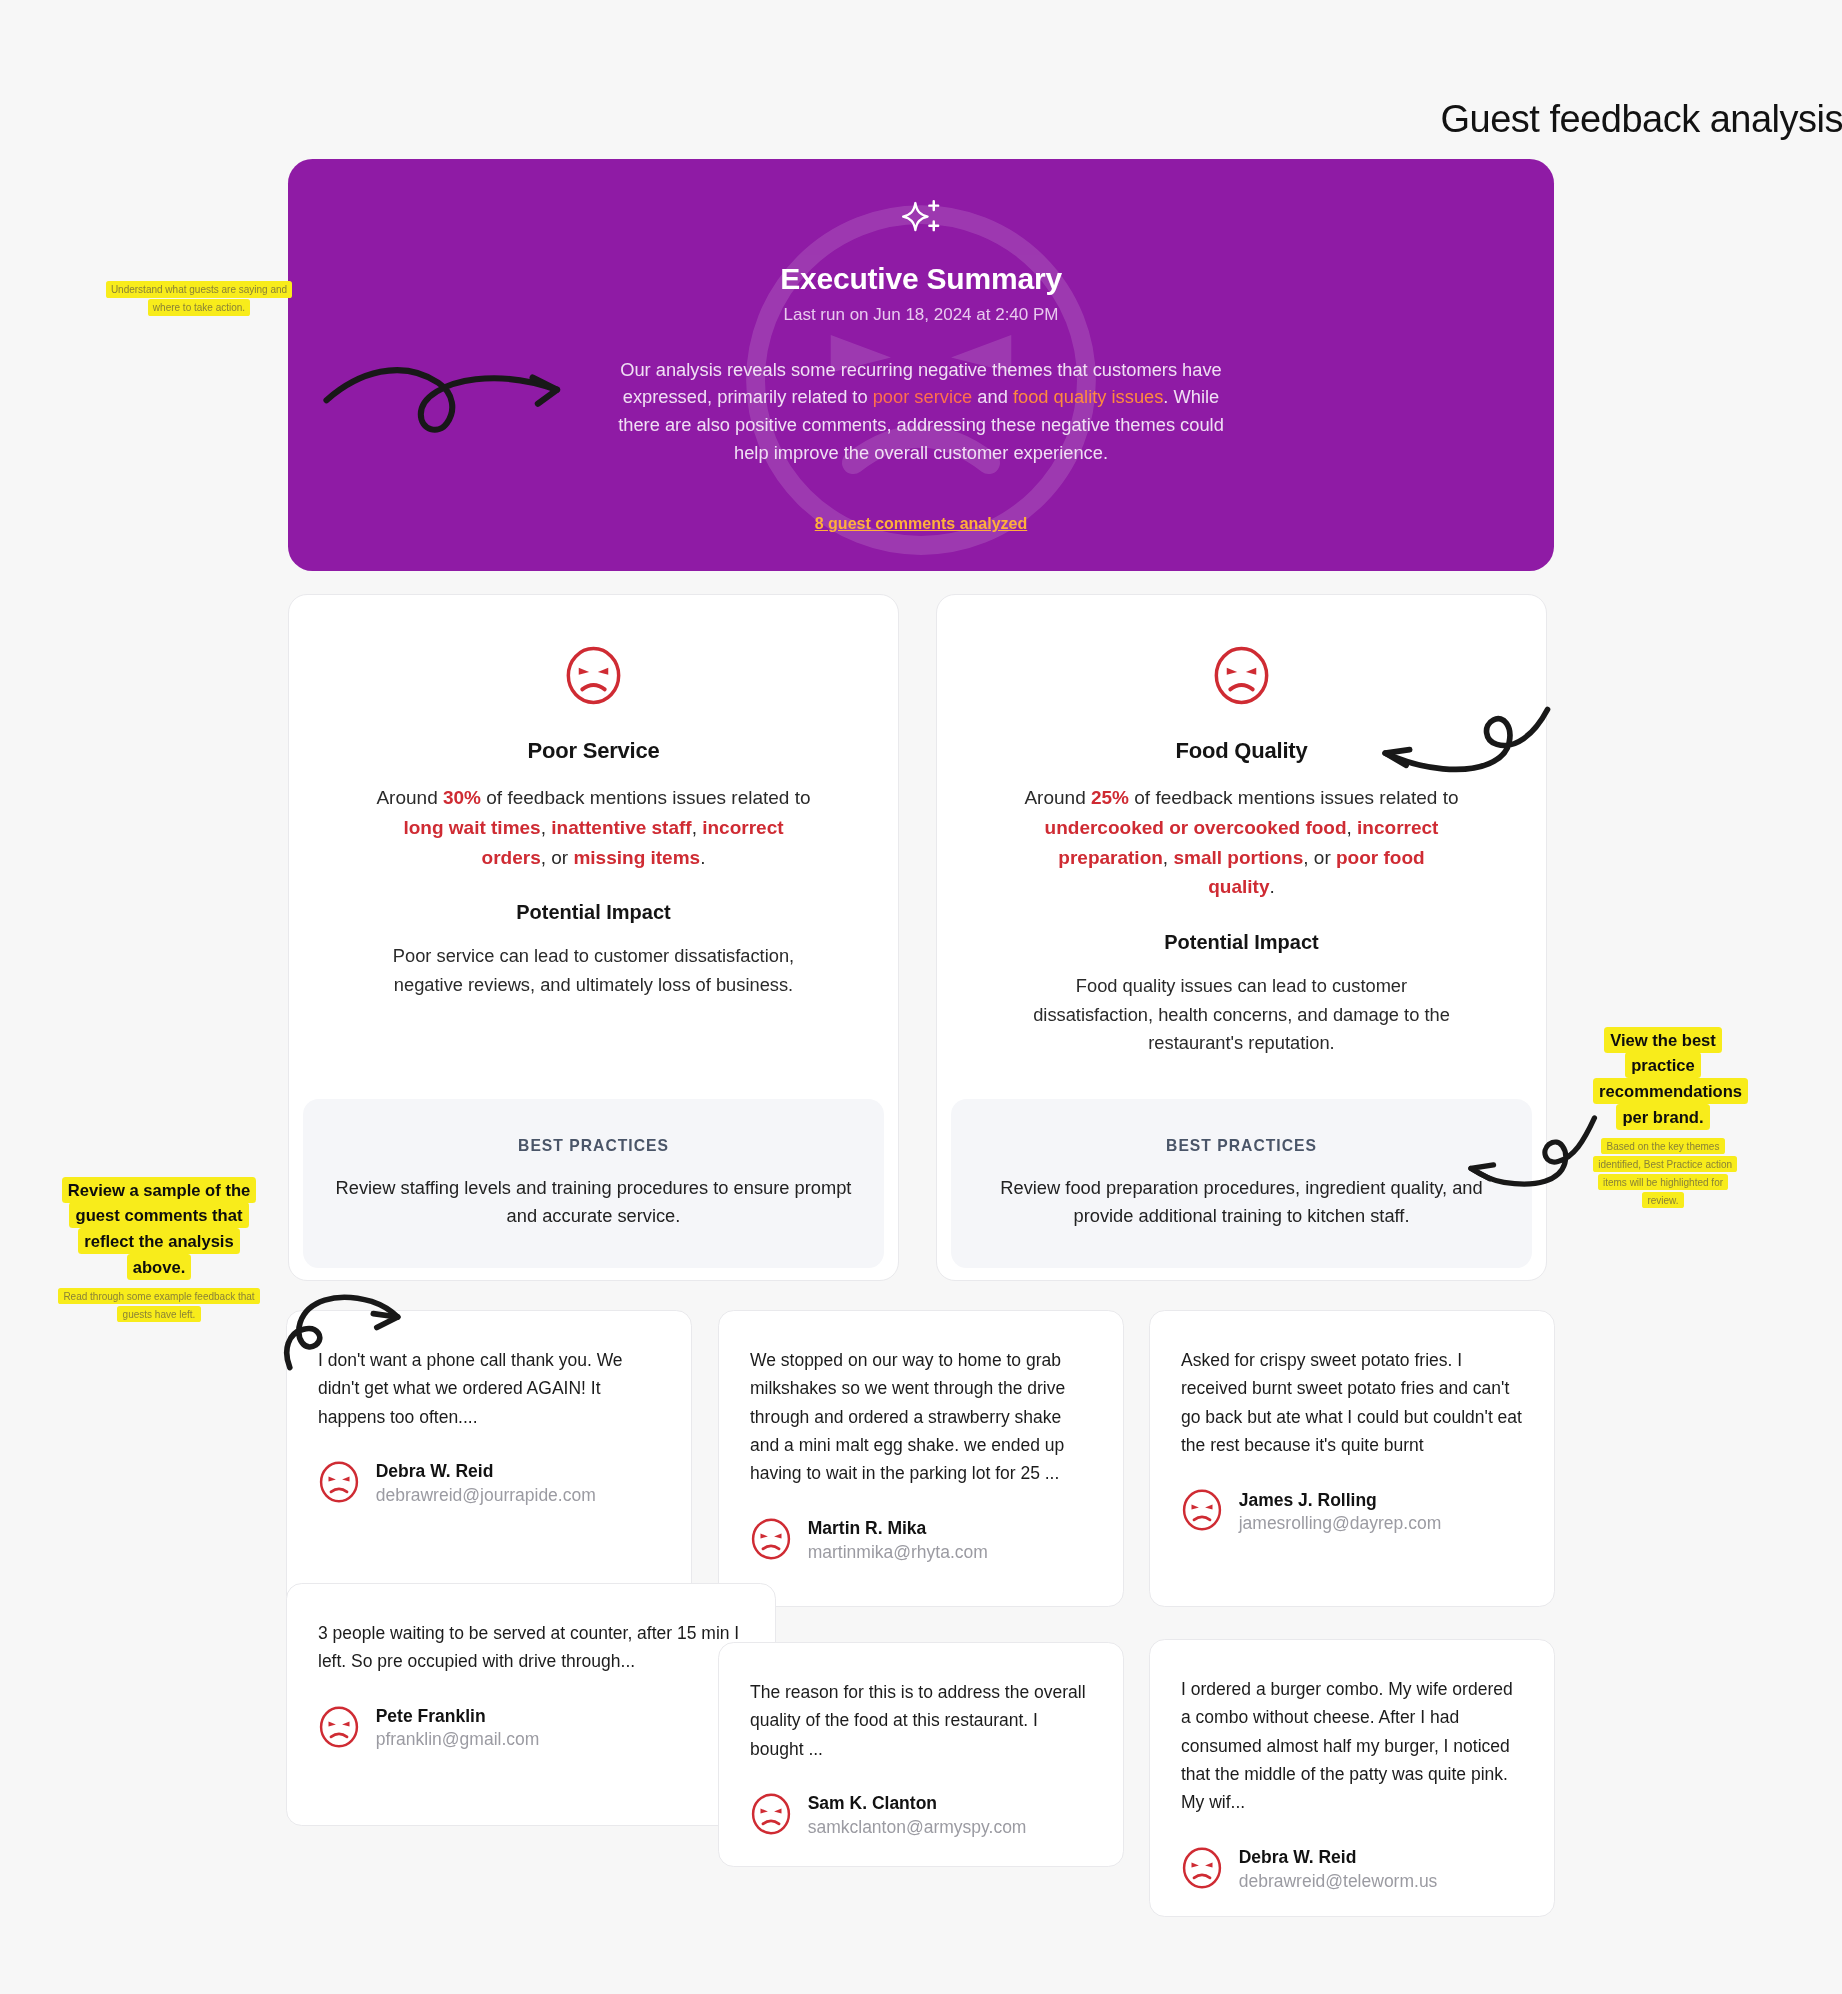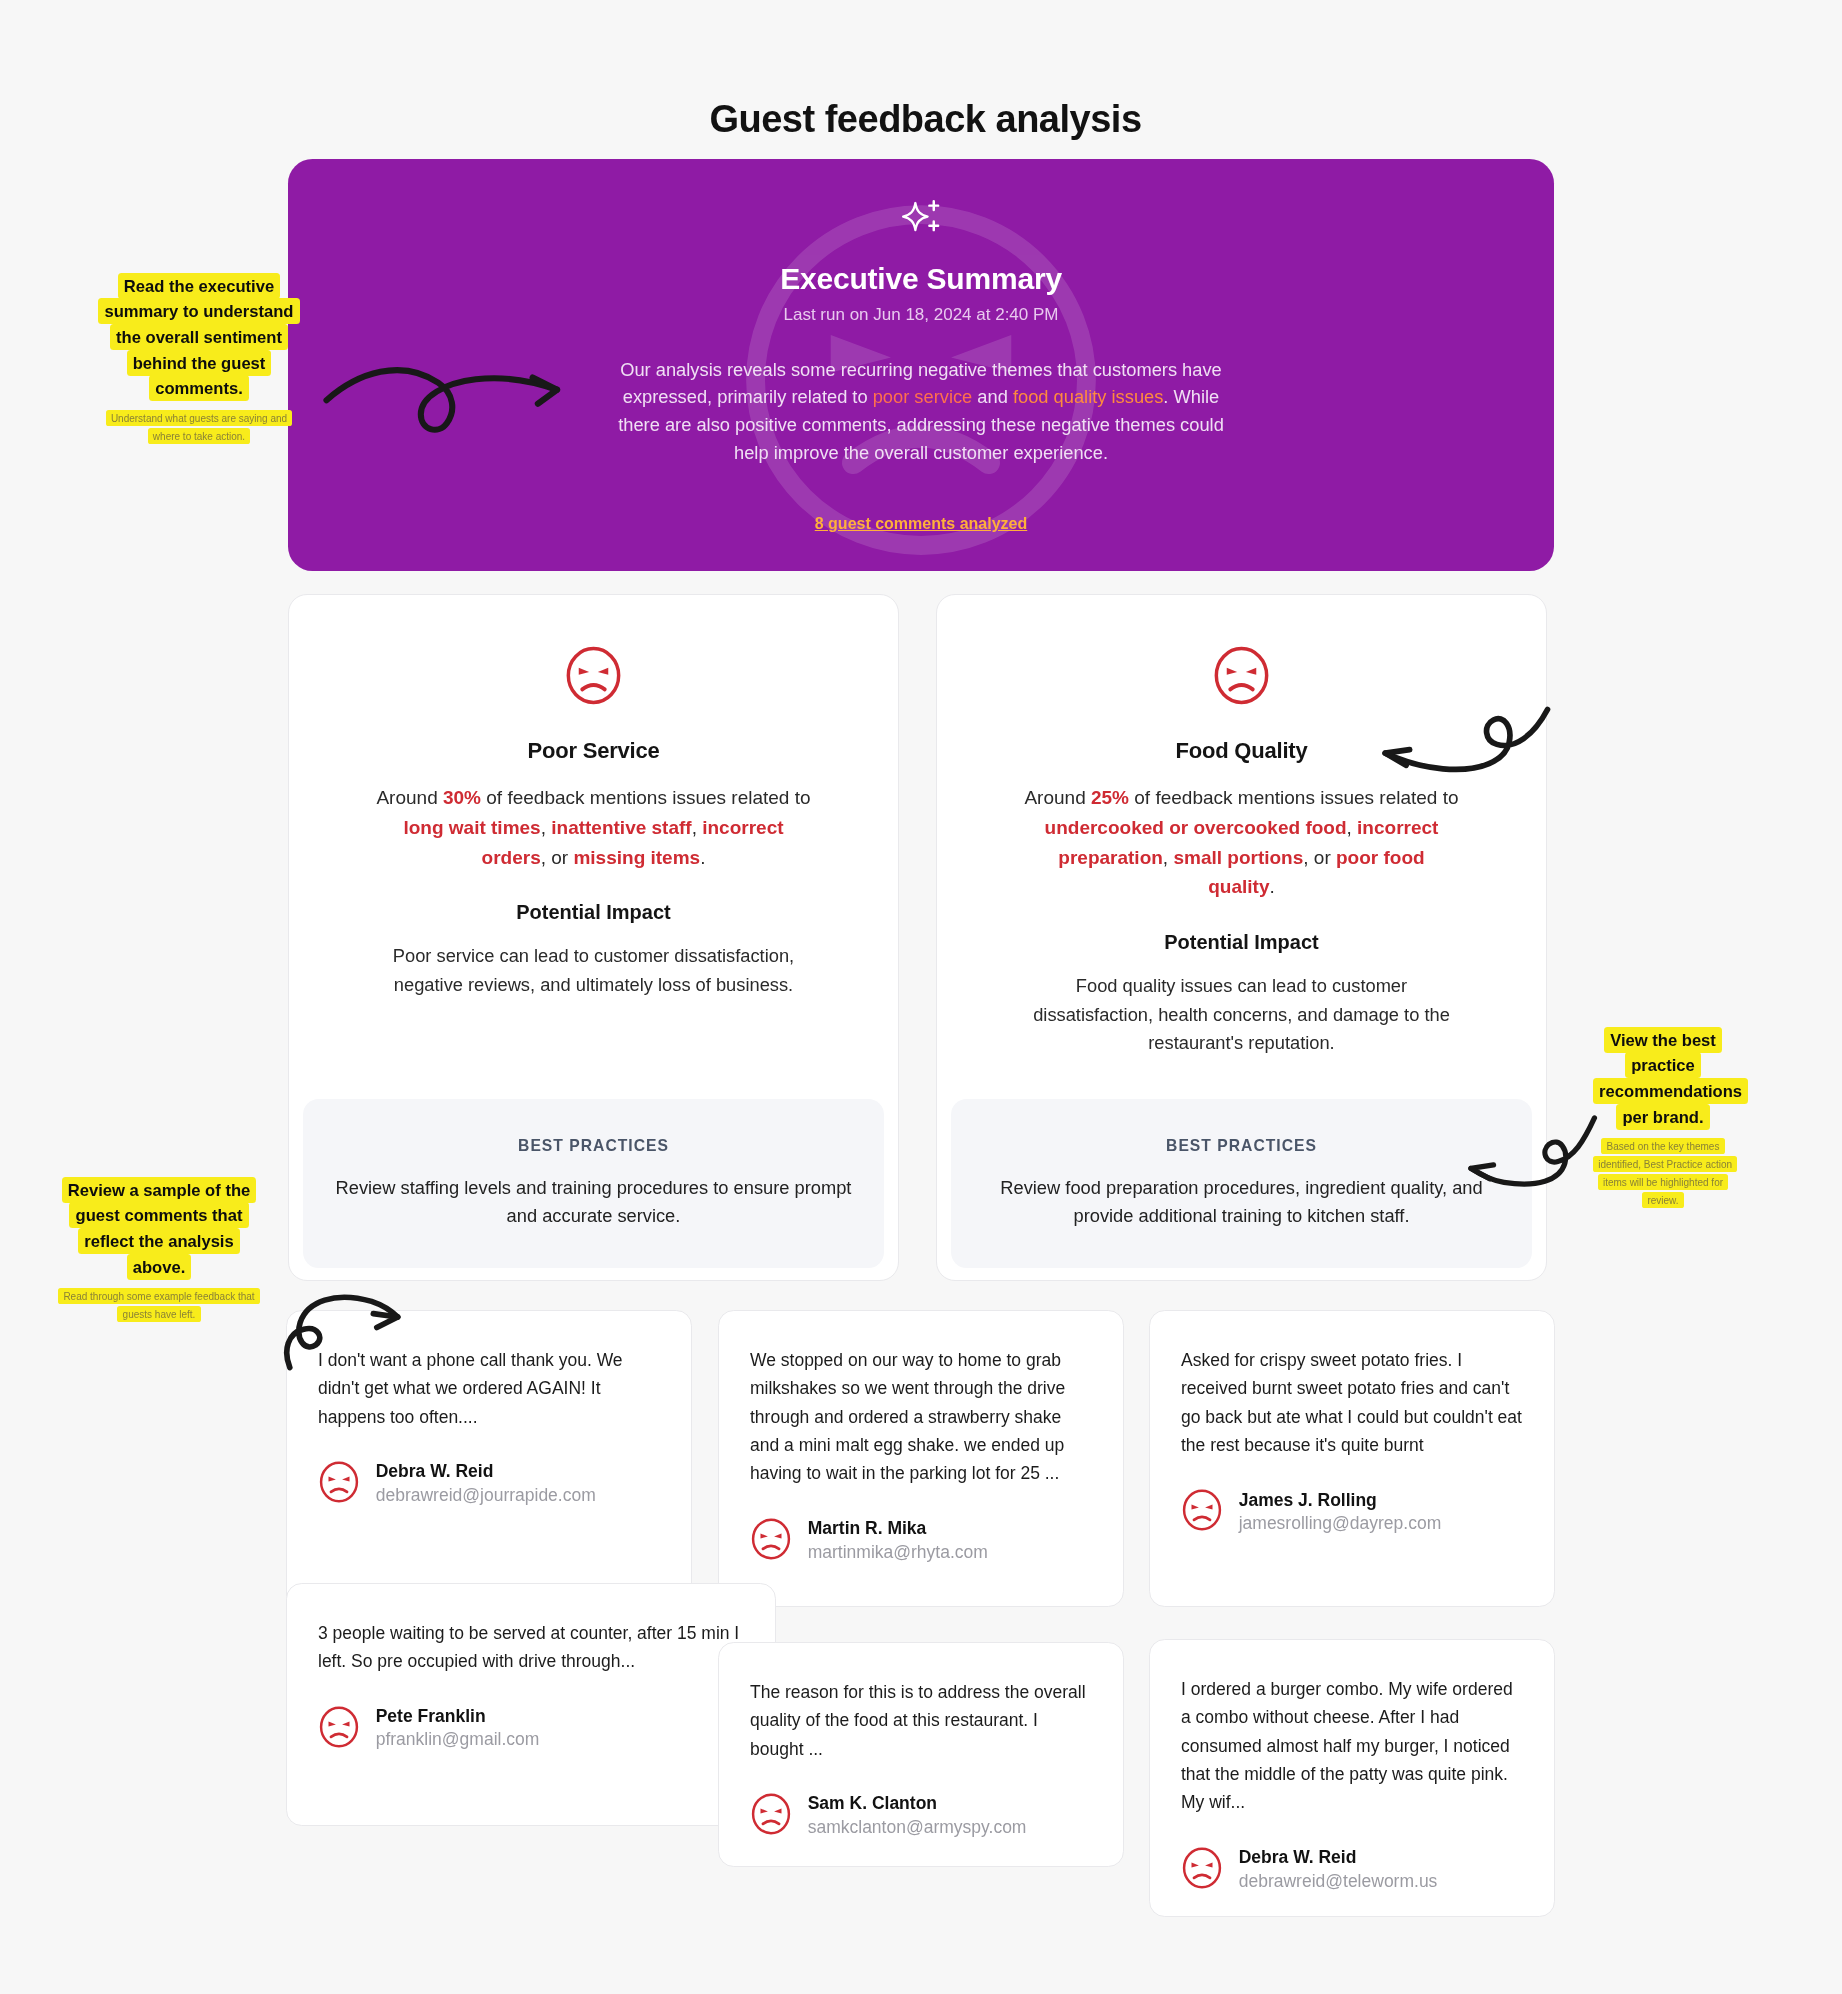--- a/index.html
+++ b/index.html
@@ -14,23 +14,23 @@
     position: relative;
     width: 1843px;
     height: 1995px;
     background: #f7f7f7;
   }
 
   
   .page-title {
     position: absolute;
     top: 98px; left: 0; width: 1843px;
-    text-align: center;
+    text-align: right;
     font-size: 38px;
-    font-weight: 700;
+    font-weight: 400;
     letter-spacing: -0.5px;
     color: #121212;
     padding-left: 8px;
   }
 
   
   .hero {
     position: absolute;
     left: 288px; top: 159px;
     width: 1266px; height: 412px;
@@ -392,21 +392,20 @@
         </svg>
       </span>
       <div class="comment-meta">
         <div class="comment-name">Debra W. Reid</div>
         <div class="comment-email">debrawreid@teleworm.us</div>
       </div>
     </div>
   </div>
 
   <div class="anno" style="left:94px; top:273px; width:210px;">
-    <div class="anno-wrap"><span class="anno-main">Read the executive summary to understand the overall sentiment behind the guest comments.</span></div>
     <div class="anno-sub-wrap" style="margin-top:7px;"><span class="anno-sub">Understand what guests are saying and where to take action.</span></div>
   </div>
 
 
   <div class="anno" style="left:54px; top:1177px; width:210px;">
     <div class="anno-wrap"><span class="anno-main">Review a sample of the guest comments that reflect the analysis above.</span></div>
     <div class="anno-sub-wrap" style="margin-top:7px;"><span class="anno-sub">Read through some example feedback that guests have left.</span></div>
   </div>
 
   <div class="anno" style="left:1593px; top:1027px; width:140px;">

